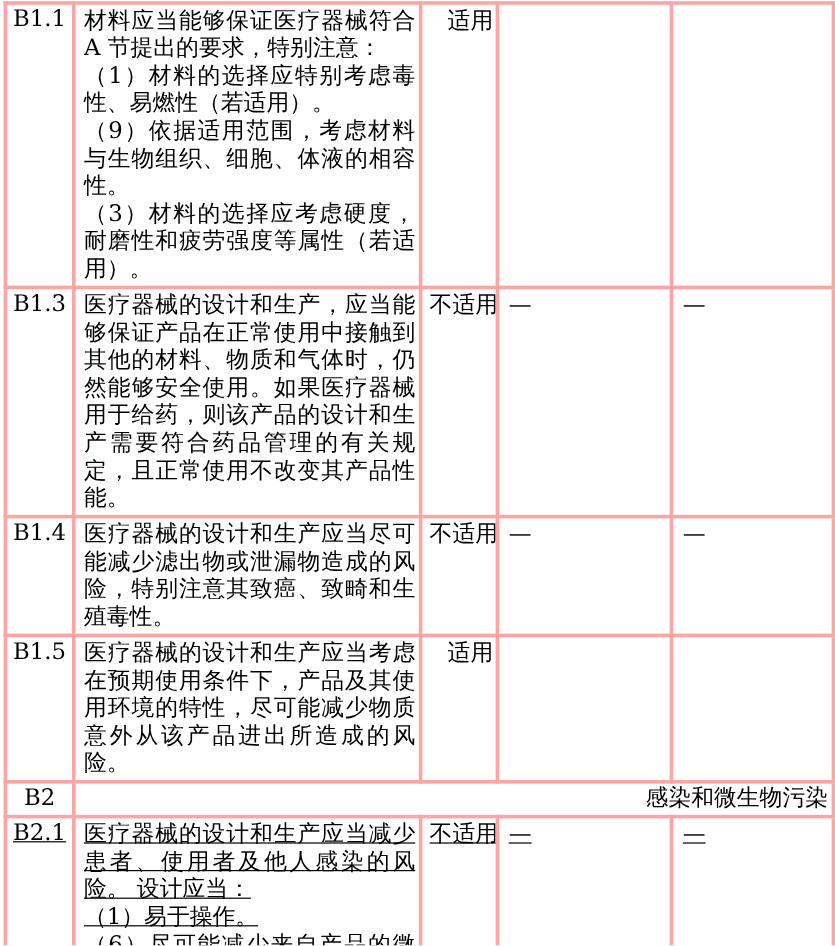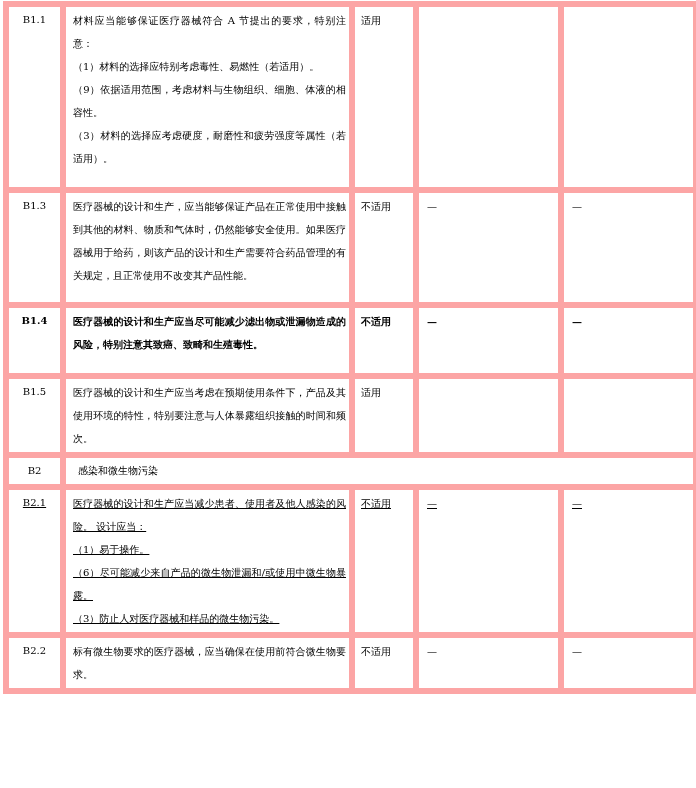--- a/index.html
+++ b/index.html
@@ -14,48 +14,49 @@
     background: #ffffff;
     overflow: hidden;
   }
   table.compliance {
     border-collapse: collapse;
     table-layout: fixed;
     width: 690px;
     margin: 1px 0 0 3px;
   }
   table.compliance td {
-    border: 6px solid #fca5a5;
+    border: 3px solid #fca5a5;
     vertical-align: top;
     color: #000000;
     font-family: "DejaVu Serif", "Liberation Serif", serif;
-    font-size: 10px;
+    font-size: 19px;
     line-height: 23px;
     overflow: hidden;
     box-sizing: border-box;
   }
   td.item {
     text-align: center;
     vertical-align: middle;
     font-family: "Liberation Serif", "DejaVu Serif", serif;
     font-size: 14px;
   }
   td.req {
     padding: 2px 3px 2px 7px;
     text-align: justify;
     white-space: pre-wrap;
   }
   td.req.section {
-    text-align: left;
+    text-align: right;
     padding-top: 1px;
     padding-left: 12px;
   }
   td.app {
     padding: 2px 2px 2px 6px;
     white-space: nowrap;
+    text-align: right;
   }
   td.dash {
     padding: 2px 2px 2px 8px;
   }
 </style>
 </head>
 <body>
 
 <div class="page">
   <table class="compliance">
@@ -77,30 +78,30 @@
           <td class="dash"></td>
           <td class="dash"></td>
         </tr>
         <tr style="height: 115px;">
           <td class="item">B1.3</td>
           <td class="req">医疗器械的设计和生产，应当能够保证产品在正常使用中接触到其他的材料、物质和气体时，仍然能够安全使用。如果医疗器械用于给药，则该产品的设计和生产需要符合药品管理的有关规定，且正常使用不改变其产品性能。</td>
           <td class="app">不适用</td>
           <td class="dash">—</td>
           <td class="dash">—</td>
         </tr>
-        <tr style="height: 71px; font-weight: bold;">
+        <tr style="height: 71px;">
           <td class="item">B1.4</td>
           <td class="req">医疗器械的设计和生产应当尽可能减少滤出物或泄漏物造成的风险，特别注意其致癌、致畸和生殖毒性。</td>
           <td class="app">不适用</td>
           <td class="dash">—</td>
           <td class="dash">—</td>
         </tr>
         <tr style="height: 77px;">
           <td class="item">B1.5</td>
-          <td class="req">医疗器械的设计和生产应当考虑在预期使用条件下，产品及其使用环境的特性，特别要注意与人体暴露组织接触的时间和频次。</td>
+          <td class="req">医疗器械的设计和生产应当考虑在预期使用条件下，产品及其使用环境的特性，尽可能减少物质意外从该产品进出所造成的风险。</td>
           <td class="app">适用</td>
           <td class="dash"></td>
           <td class="dash"></td>
         </tr>
         <tr style="height: 26px;">
           <td class="item">B2</td>
           <td class="req section" colspan="4">感染和微生物污染</td>
         </tr>
         <tr style="height: 137px; text-decoration: underline;">
           <td class="item">B2.1</td>

